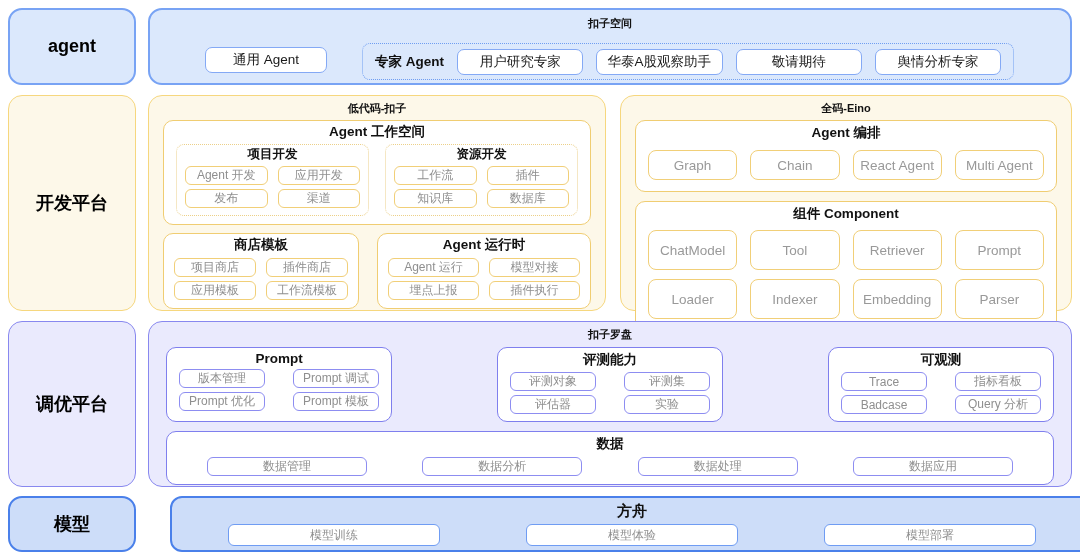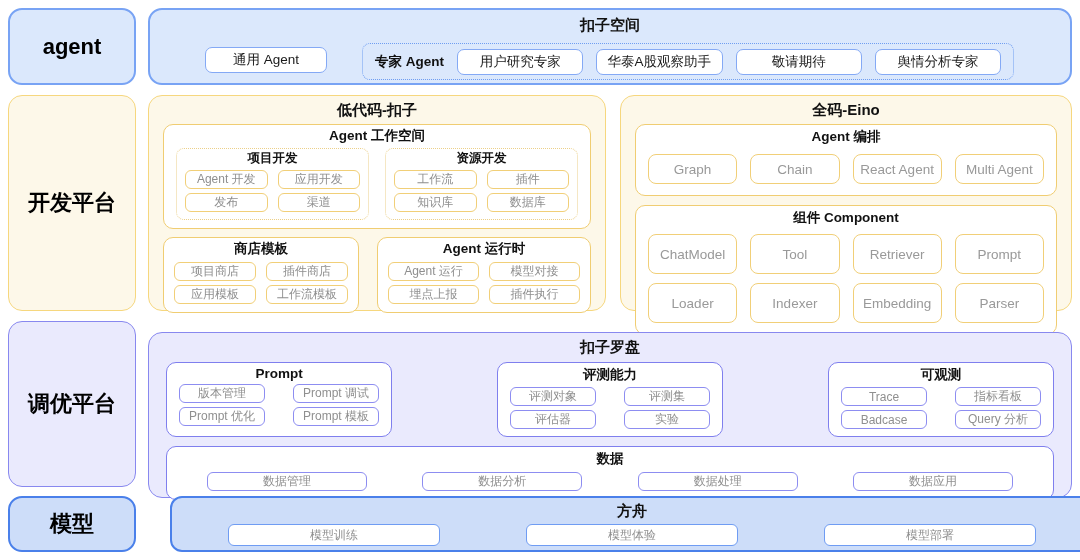--- a/index.html
+++ b/index.html
@@ -18,31 +18,31 @@
 
   
   .side {
     position: absolute;
     left: 8px;
     width: 128px;
     display: flex;
     align-items: center;
     justify-content: center;
     font-weight: 700;
-    font-size: 22px;
+    font-size: 18px;
     color: #000;
     border-radius: 14px;
   }
   #side-agent { top: 8px;   height: 77px;  background: #dbe8fc; border: 2px solid #78a3f4; }
   #side-dev   { top: 95px;  height: 216px; background: #fdf8e9; border: 1.5px solid #f6d77e; }
   #side-tune  { top: 321px; height: 166px; background: #eaeafd; border: 1.5px solid #8888ef; }
   #side-model { top: 496px; height: 56px;  background: #cdddf9; border: 2px solid #4a80ea; }
 
   
-  .t-lg { font-size: 15px; font-weight: 600; text-align: center; color: #111; }
+  .t-lg { font-size: 11px; font-weight: 600; text-align: center; color: #111; }
   .t-md { font-size: 13.5px; font-weight: 600; text-align: center; color: #111; }
   .t-sm { font-size: 12.5px; font-weight: 600; text-align: center; color: #111; }
 
   
   .chip {
     background: #fff;
     display: flex;
     align-items: center;
     justify-content: center;
     border-radius: 6px;
@@ -99,21 +99,21 @@
   #orch-box { padding: 3px 12px 11px; }
   #orch-box .t-md { margin-bottom: 8px; }
   #orch-box .row { display: flex; gap: 13px; }
   #orch-box .chip { flex: 1; }
   #comp-box { margin-top: 9px; padding: 3px 12px 11px; flex: 1; }
   #comp-box .t-md { margin-bottom: 7px; }
   #comp-box .chip { height: 40px; text-align: center; }
 
   
   #row-tune {
-    position: absolute; left: 148px; top: 332px; width: 924px; height: 166px;
+    position: absolute; left: 148px; top: 321px; width: 924px; height: 166px;
     background: #eaeafd; border: 1.5px solid #8888ef; border-radius: 14px;
     padding: 5px 17px 10px;
   }
   #row-tune > .t-lg { margin-bottom: 5px; }
   #tune-tri { display: flex; justify-content: space-between; }
   .p-box {
     width: 226px; background: #fff; border: 1.3px solid #7f7fee;
     border-radius: 10px; padding: 3px 12px 7px;
   }
   .p-box .t-md { margin-bottom: 3px; }

